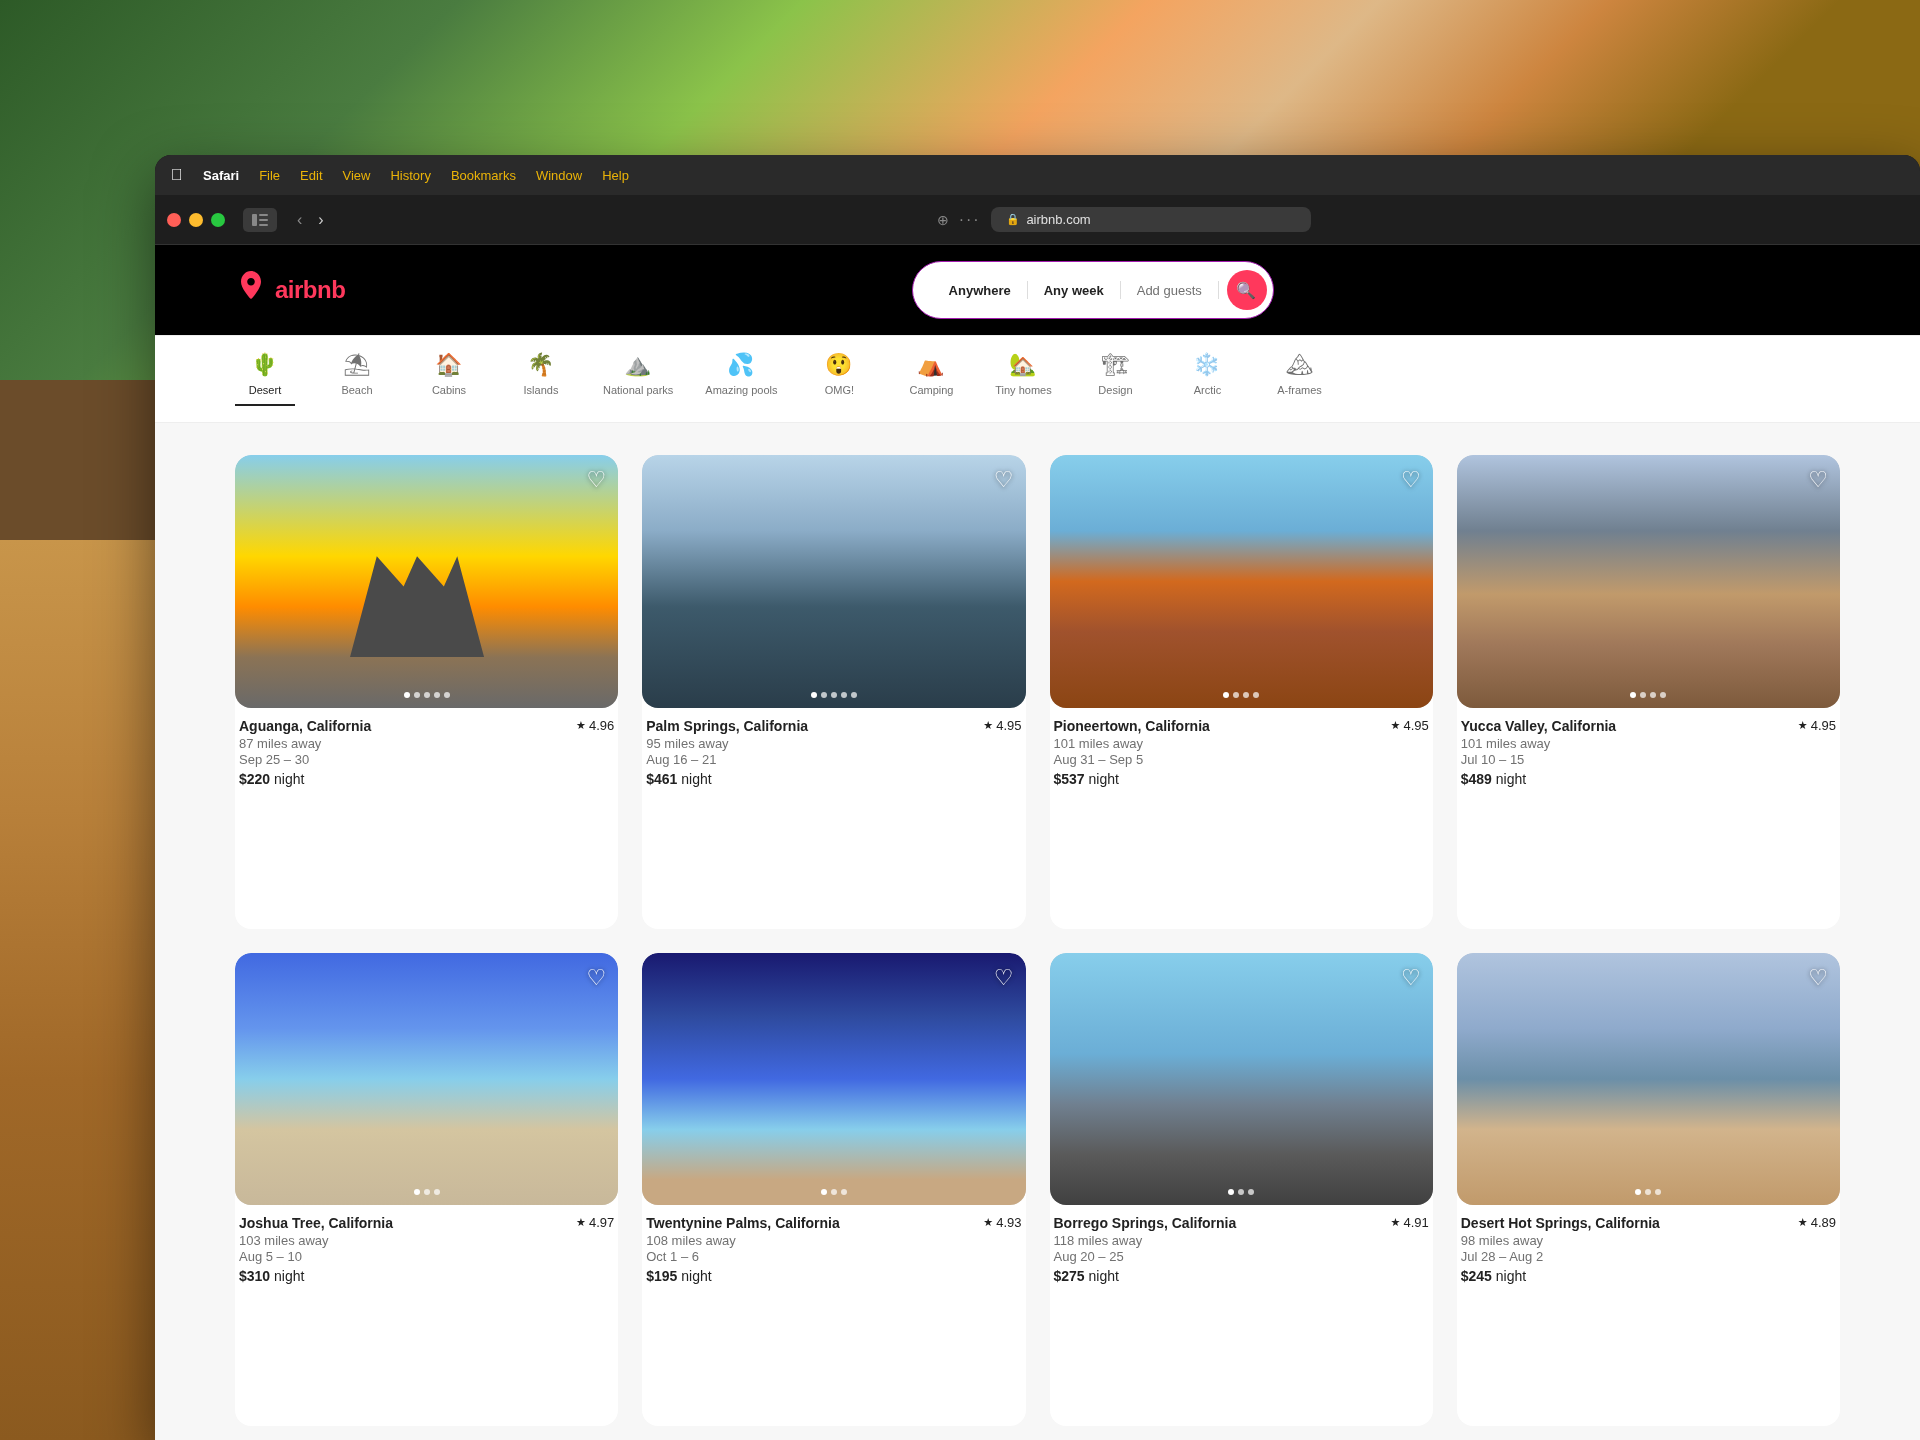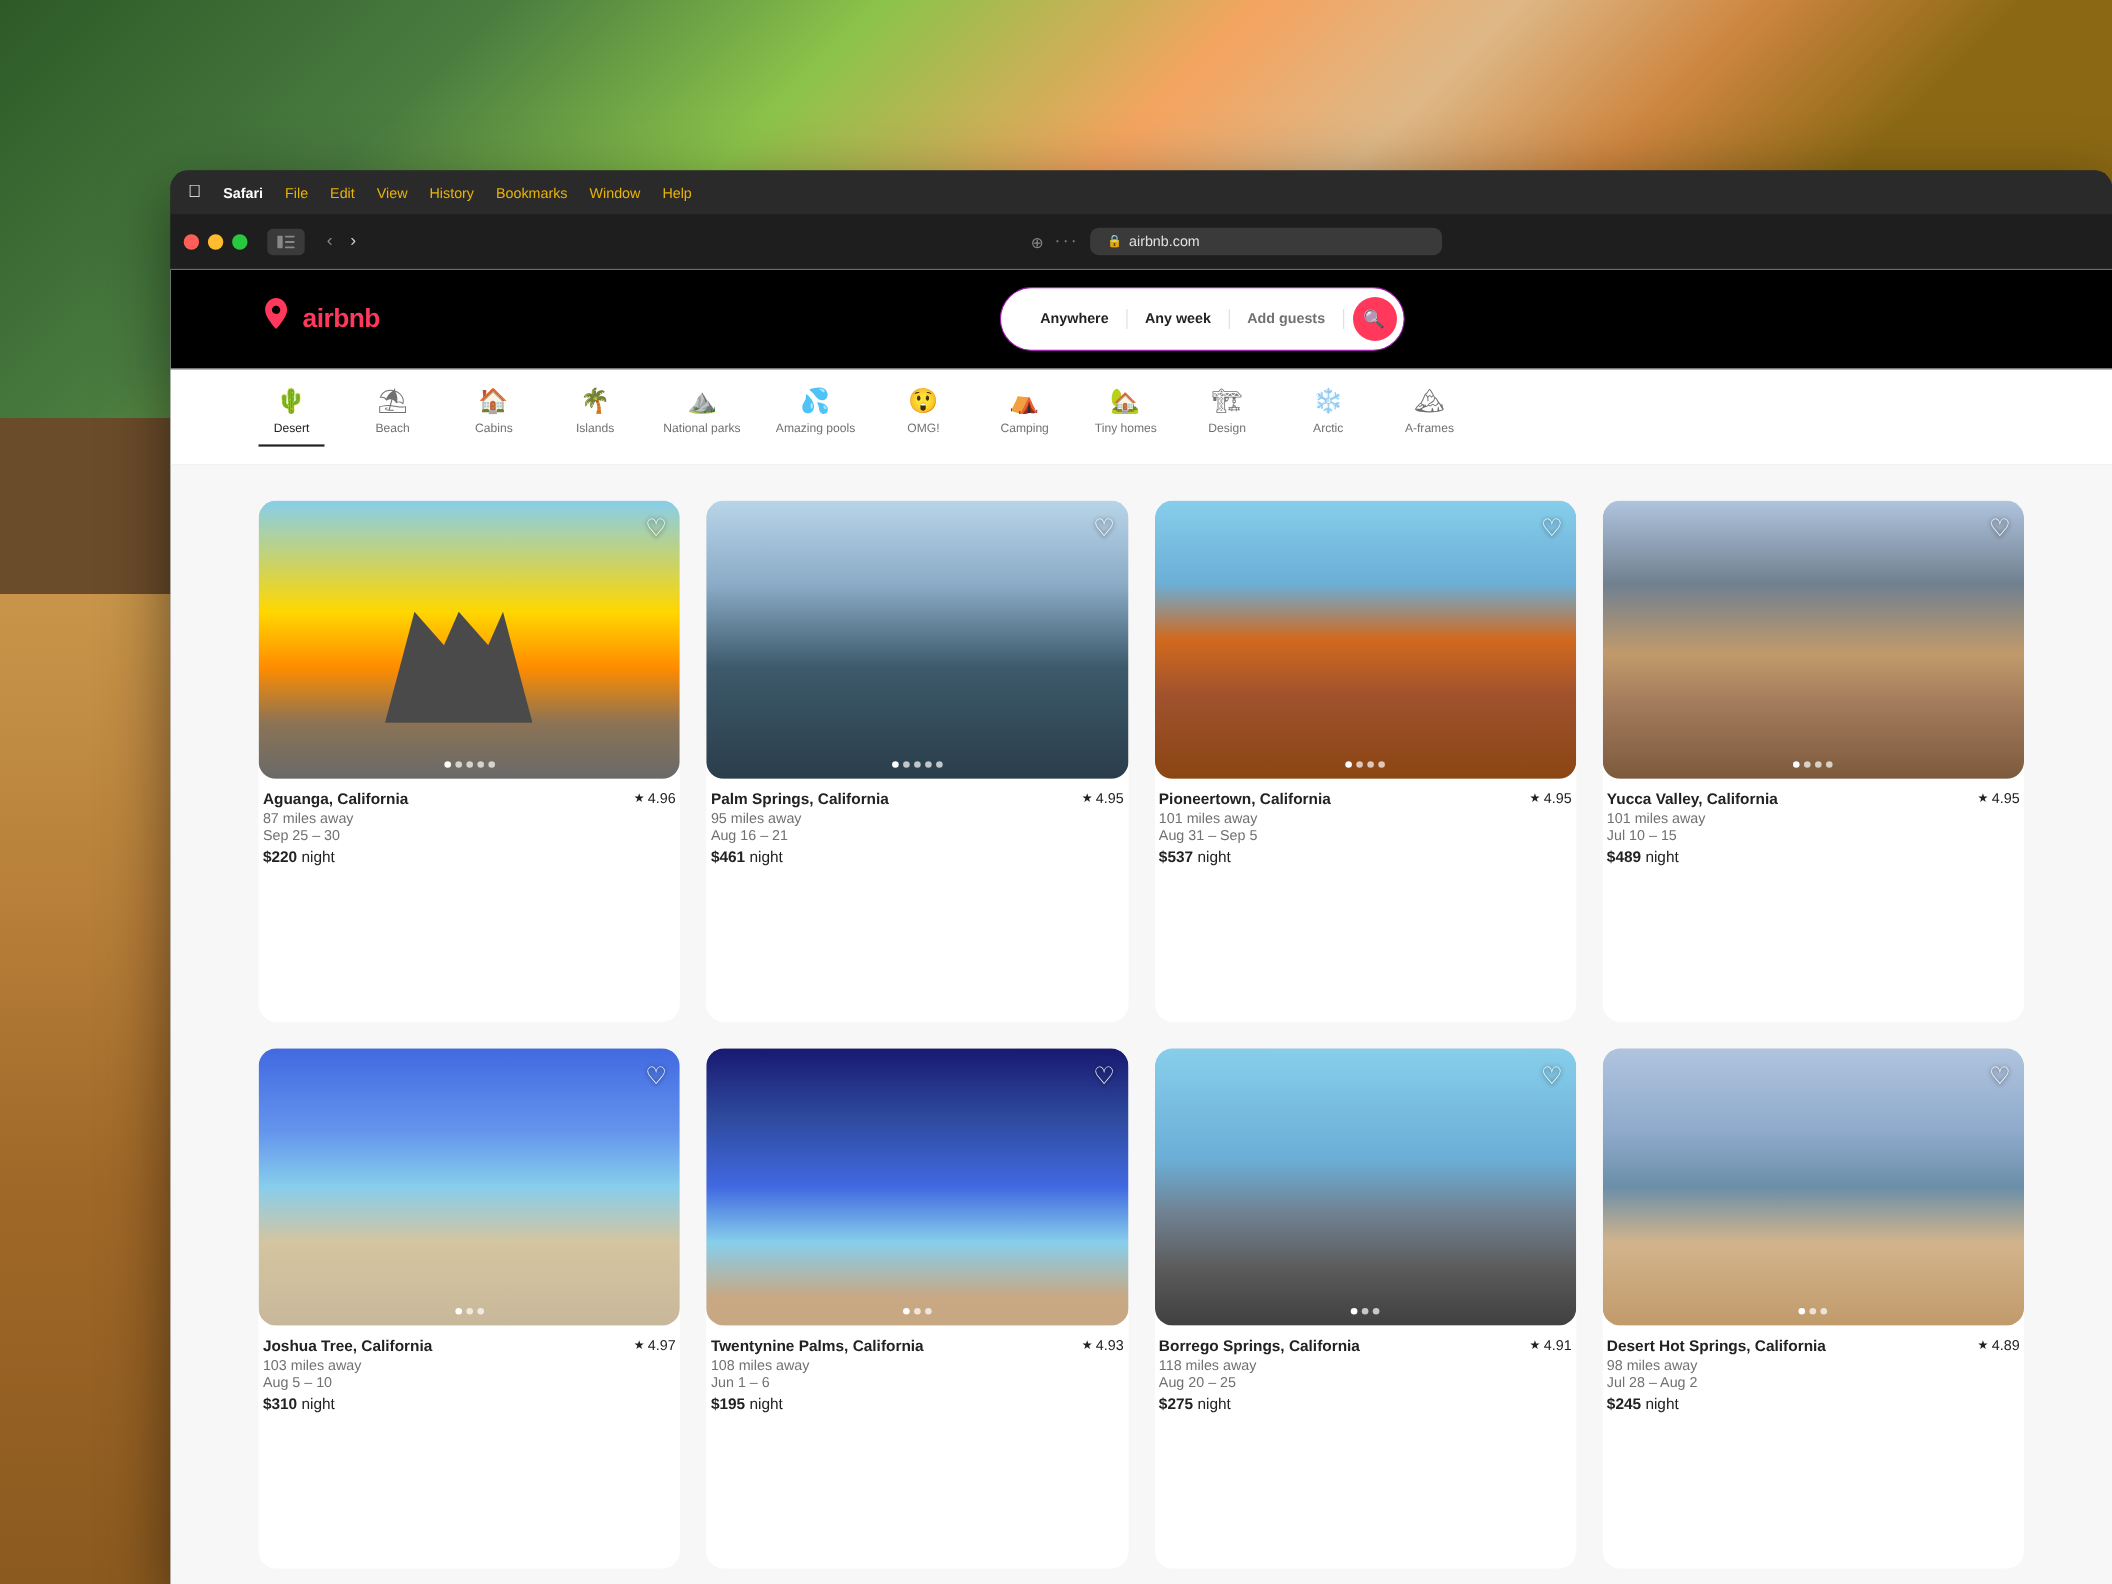--- a/index.html
+++ b/index.html
@@ -520,21 +520,21 @@
       <div class="header-spacer"></div>
 
       <div class="search-bar">
         <div class="search-section">
           <span class="search-label">Anywhere</span>
         </div>
         <div class="search-section">
           <span class="search-label">Any week</span>
         </div>
         <div class="search-section">
-          <span class="search-label" style="color:#717171; font-weight:700;">Add guests</span>
+          <span class="search-label" style="color:#717171; font-weight:400;">Add guests</span>
         </div>
         <button class="search-btn">
           <span class="search-btn-icon">🔍</span>
         </button>
       </div>
 
       <div class="header-spacer"></div>
     </div>
 
     <div class="category-nav">
@@ -750,21 +750,21 @@
         </div>
         <div class="listing-info">
           <div class="listing-title-row">
             <span class="listing-location">Twentynine Palms, California</span>
             <div class="listing-rating">
               <span class="star-icon">★</span>
               <span>4.93</span>
             </div>
           </div>
           <div class="listing-distance">108 miles away</div>
-          <div class="listing-dates">Jun 1 – 6</div>
+          <div class="listing-dates">Oct 1 – 6</div>
           <div class="listing-price">
             <strong>$195</strong> <span>night</span>
           </div>
         </div>
       </div>
 
       <div class="listing-card">
         <div class="listing-image">
           <div class="listing-img-placeholder card-img-7"></div>
           <button class="wishlist-btn">

